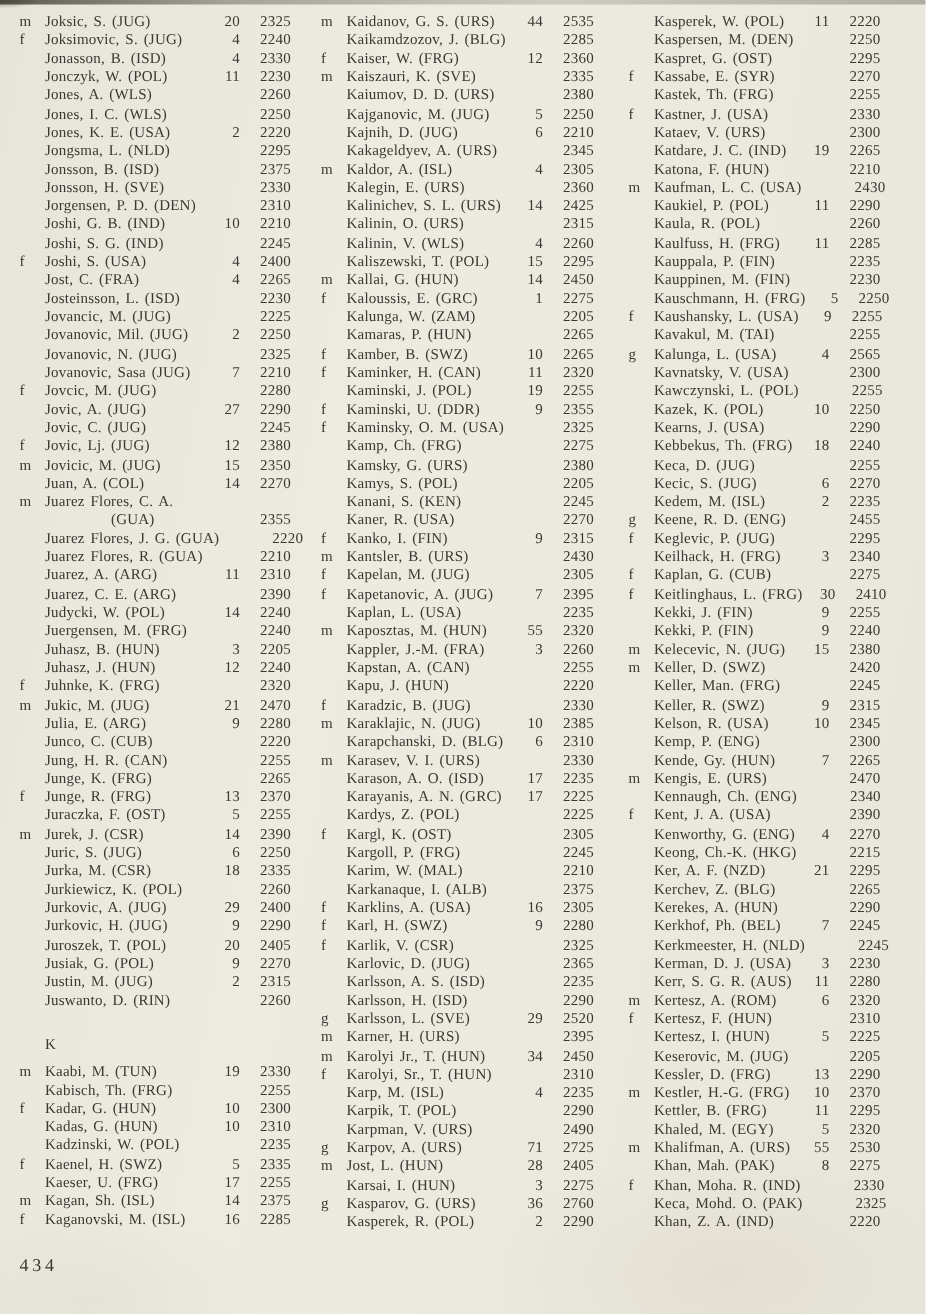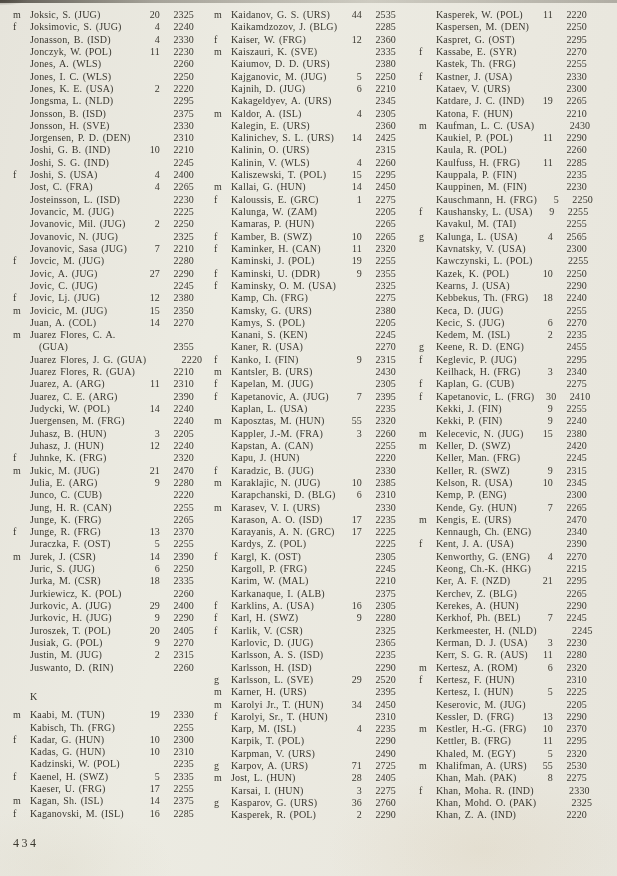--- a/index.html
+++ b/index.html
@@ -29,21 +29,21 @@
     display:flex;align-items:baseline;
     height:12.32px;line-height:12.32px;
     font-size:10px;white-space:nowrap;
     letter-spacing:0.15px;word-spacing:1.2px;
   }
   .t{flex:none;width:17px;}
   .name{flex:1 1 auto;overflow:visible;}
   .g{flex:none;width:22px;text-align:right;}
   .r{flex:none;width:34px;text-align:right;}
   .section-row{margin-top:17px;margin-bottom:6px;}
-  .cont .name{padding-left:9px;}
+  .cont .name{padding-left:9px;text-align:center;}
   .page-number{
     position:absolute;left:13px;top:836px;
     font-size:12px;letter-spacing:2.5px;color:#3a372e;
   }
 </style>
 </head>
 <body>
 
 <div class="page">
   <div class="edge-top"></div>
@@ -1013,21 +1013,21 @@
         <span class="r">2340</span>
       </div>
       <div class="row">
         <span class="t">f</span>
         <span class="name">Kaplan, G. (CUB)</span>
         <span class="g"></span>
         <span class="r">2275</span>
       </div>
       <div class="row">
         <span class="t">f</span>
-        <span class="name">Kapetanovic, L. (FRG)</span>
+        <span class="name">Keitlinghaus, L. (FRG)</span>
         <span class="g">30</span>
         <span class="r">2410</span>
       </div>
       <div class="row">
         <span class="t"></span>
         <span class="name">Kekki, J. (FIN)</span>
         <span class="g">9</span>
         <span class="r">2255</span>
       </div>
       <div class="row">
@@ -1211,21 +1211,21 @@
         <span class="r">2275</span>
       </div>
       <div class="row">
         <span class="t">f</span>
         <span class="name">Khan, Moha. R. (IND)</span>
         <span class="g"></span>
         <span class="r">2330</span>
       </div>
       <div class="row">
         <span class="t"></span>
-        <span class="name">Khan, Mohd. O. (PAK)</span>
+        <span class="name">Keca, Mohd. O. (PAK)</span>
         <span class="g"></span>
         <span class="r">2325</span>
       </div>
       <div class="row">
         <span class="t"></span>
         <span class="name">Khan, Z. A. (IND)</span>
         <span class="g"></span>
         <span class="r">2220</span>
       </div>
     </div>

